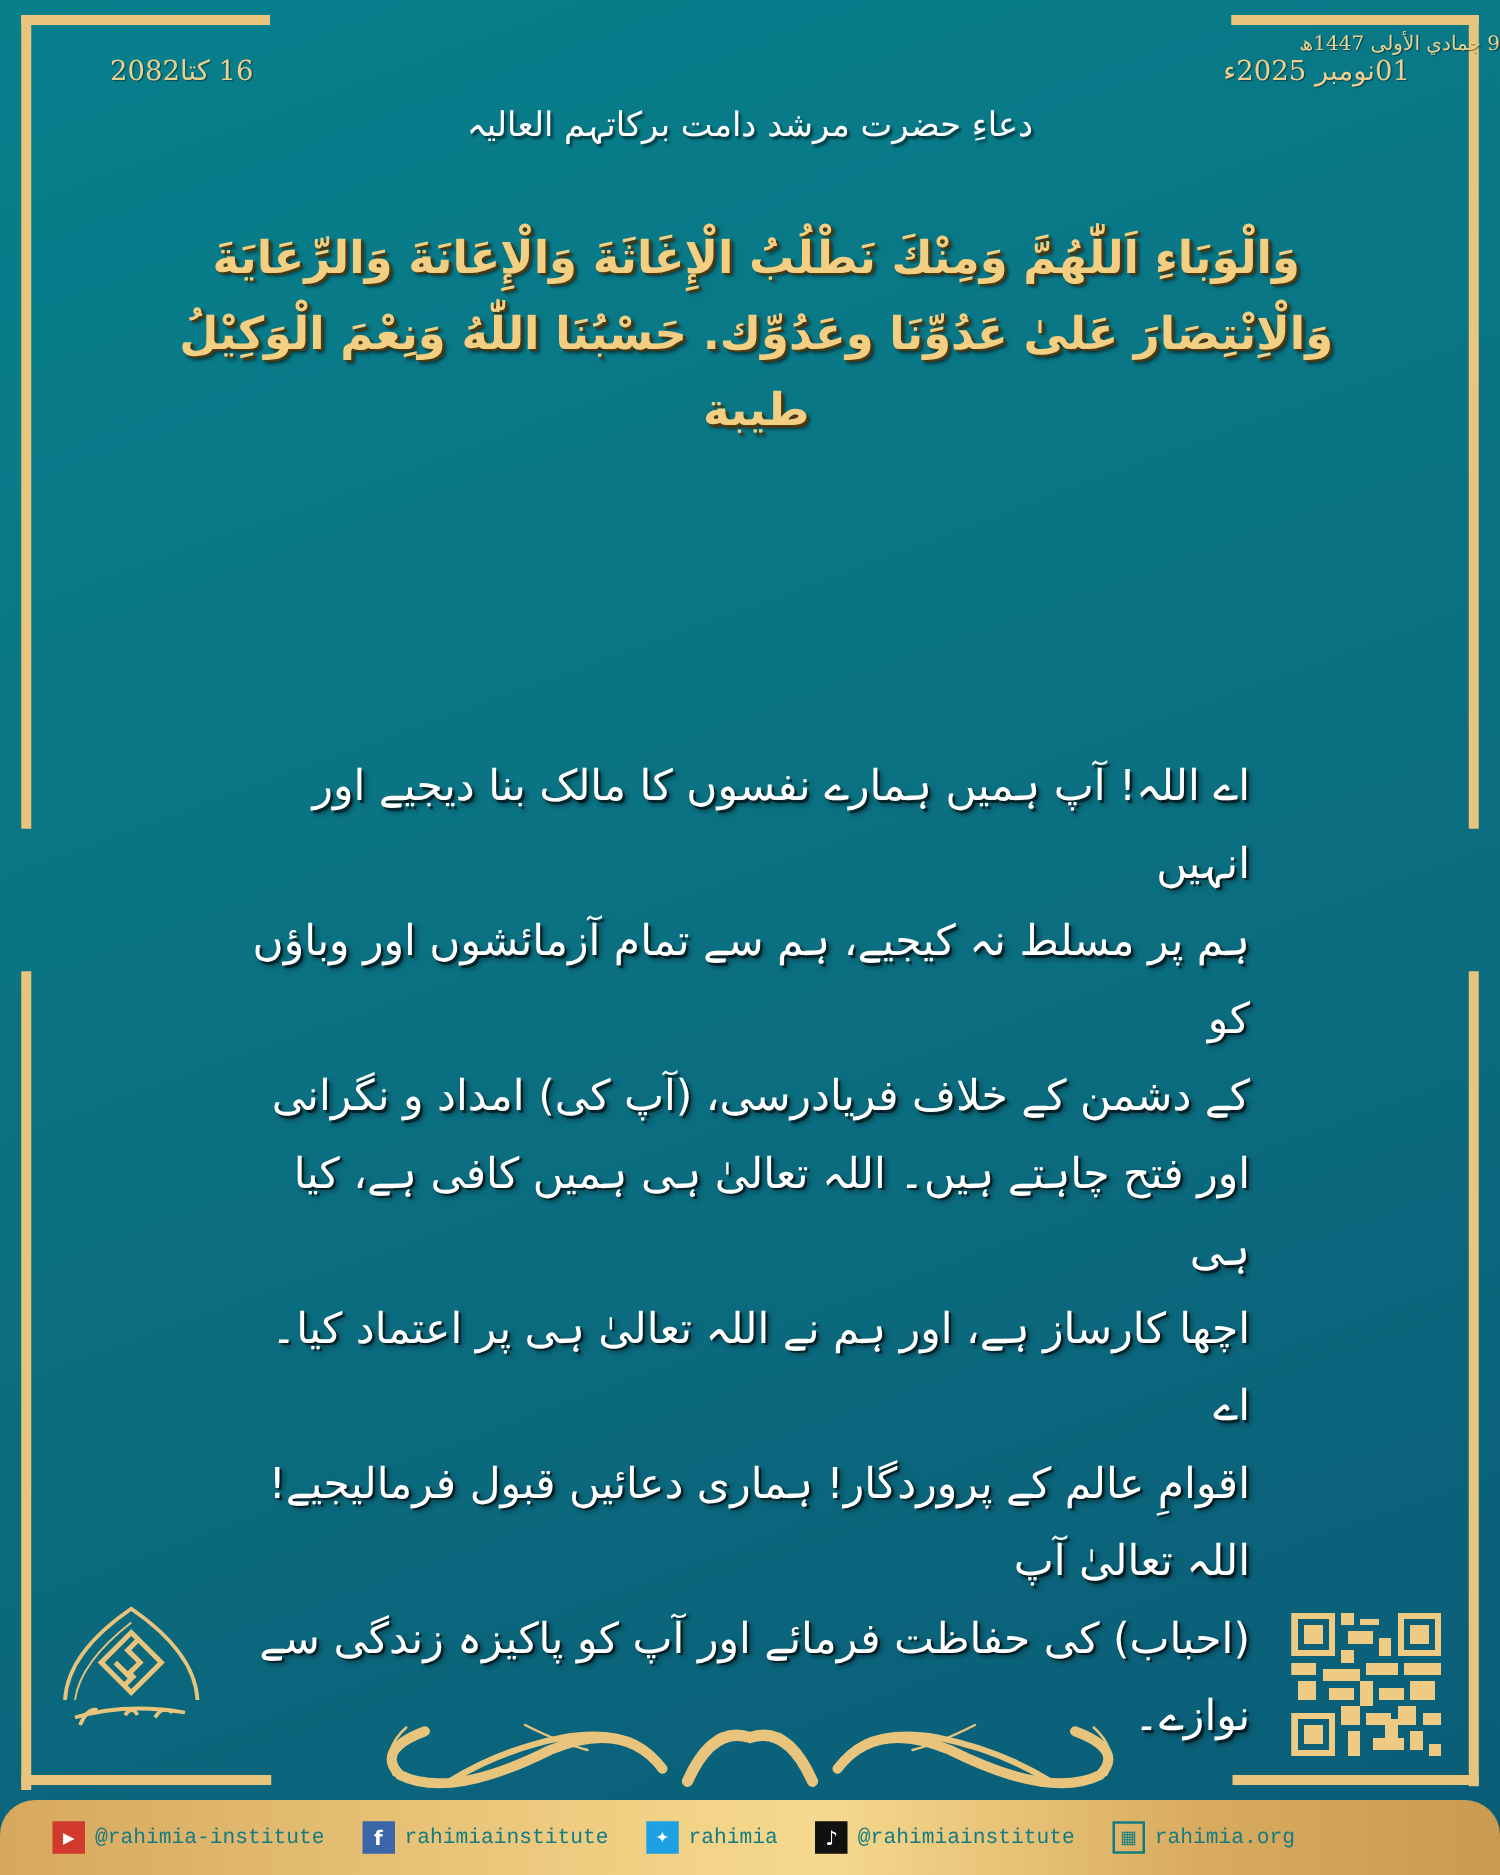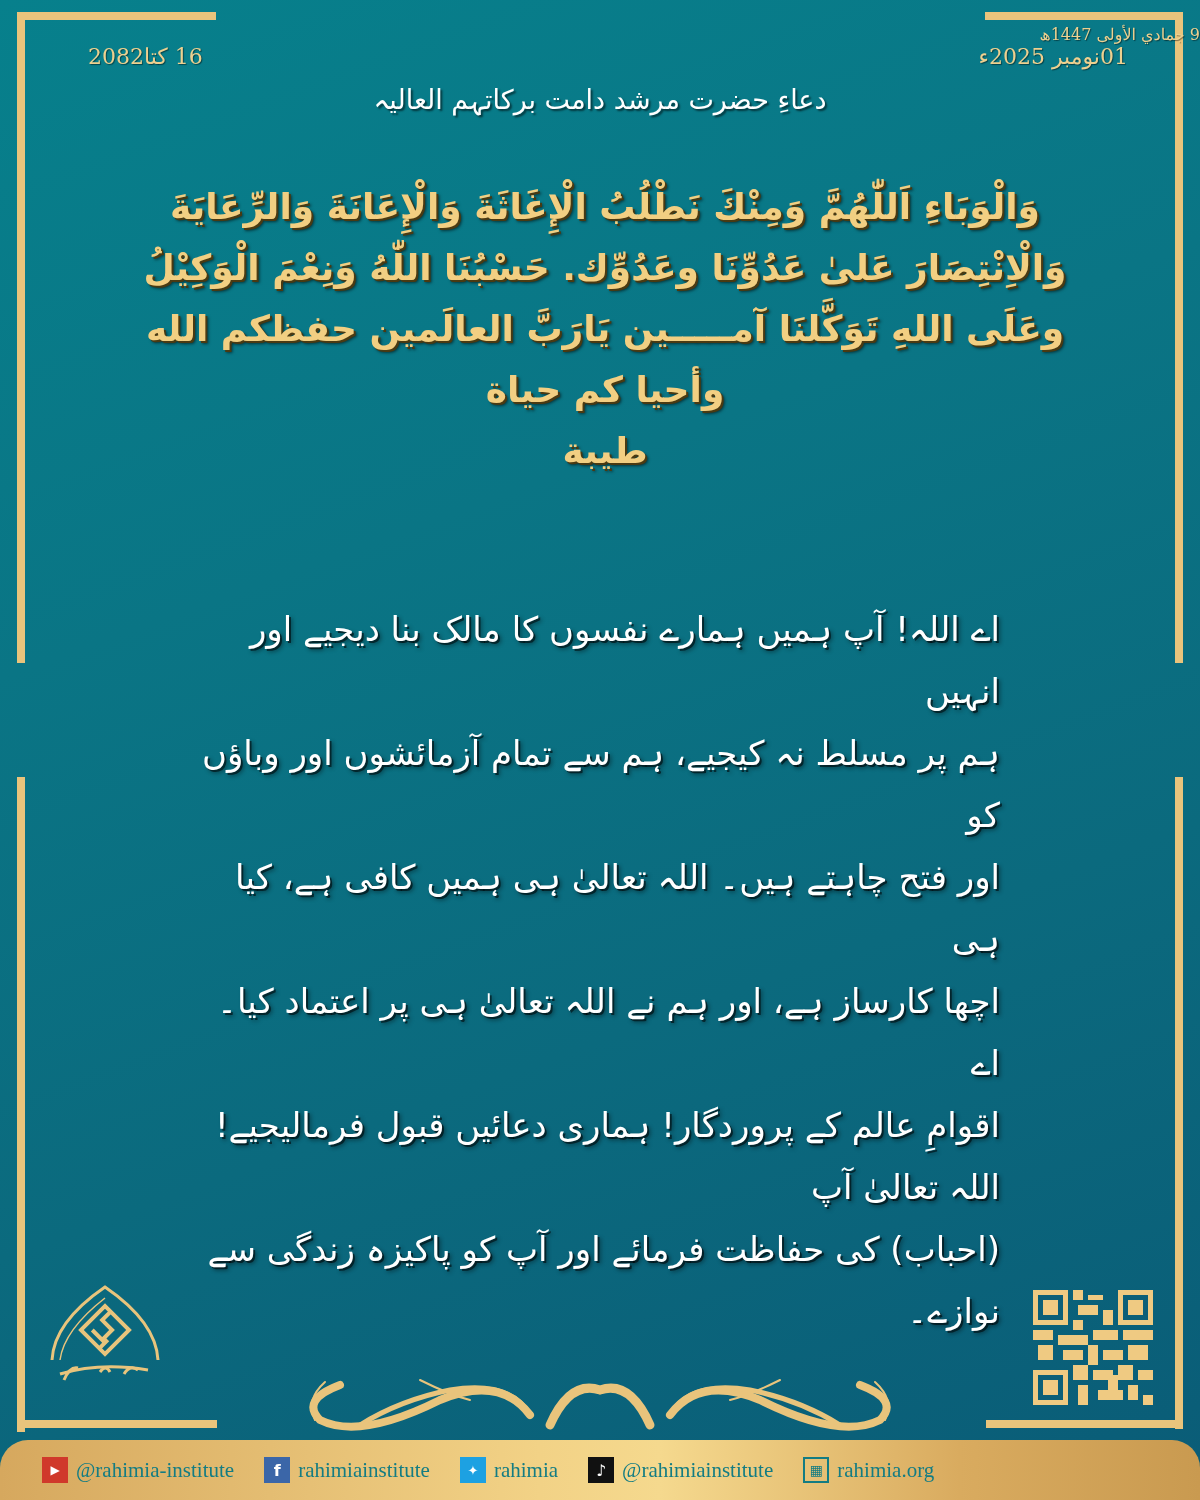--- a/index.html
+++ b/index.html
@@ -28,21 +28,21 @@
   #logo { position:absolute; left:40px; top:1282px; width:130px; height:140px; }
   #qr { position:absolute; left:1033px; top:1290px; width:120px; height:115px; }
   #flourish { position:absolute; left:300px; top:1370px; width:600px; height:65px; }
   #footer { position:absolute; left:0; right:0; top:1440px; height:60px;
             background: linear-gradient(90deg, #d6a85e 0%, #f2d286 45%, #f5d98e 55%, #d9ab5f 80%, #c99a50 100%);
             border-top-left-radius:28px; border-top-right-radius:28px;
             display:flex; align-items:center; padding-left:42px; box-sizing:border-box; }
   .social { display:flex; align-items:center; margin-right:30px; }
   .social .ic { width:26px; height:26px; display:flex; align-items:center; justify-content:center;
                 margin-right:8px; font-weight:bold; font-size:16px; color:#fff; box-sizing:border-box; }
-  .social .lbl { color:#137c83; font-size:21px; font-family:Liberation Serif, serif; }
+  .social .lbl { color:#137c83; font-size:17px; font-family:Liberation Mono, monospace; }
 </style>
 </head>
 <body>
 
 <div class="frame-line" style="left:17px; top:12px; width:199px; height:8px;"></div>
 <div class="frame-line" style="left:17px; top:12px; width:8px; height:651px;"></div>
 <div class="frame-line" style="left:17px; top:777px; width:8px; height:655px;"></div>
 <div class="frame-line" style="left:17px; top:1420px; width:200px; height:8px;"></div>
 
 <div class="frame-line" style="left:985px; top:12px; width:198px; height:8px;"></div>
@@ -51,27 +51,27 @@
 <div class="frame-line" style="left:986px; top:1420px; width:197px; height:8px;"></div>
 
 <div class="hdr" id="greg">01نومبر 2025ء</div>
 <div class="hdr" id="vik">16 کتا2082</div>
 <div class="hdr" id="hijri">9 جمادي الأولى 1447ھ</div>
 <div id="title">دعاءِ حضرت مرشد دامت برکاتہم العالیہ</div>
 
 <div id="arabic">
   <div>وَالْوَبَاءِ اَللّٰهُمَّ وَمِنْكَ نَطْلُبُ الْإِغَاثَةَ وَالْإِعَانَةَ وَالرِّعَايَةَ</div>
   <div>وَالْاِنْتِصَارَ عَلىٰ عَدُوِّنَا وعَدُوِّك. حَسْبُنَا اللّٰهُ وَنِعْمَ الْوَكِيْلُ</div>
-  <div>وعَلَى اللهِ تَوَكَّلنَا آمـــــين يَارَبَّ العالَمين حفظكم الله وأحيا كم حياة</div>
   <div>طيبة</div>
 </div>
 
 <div id="urdu">
   <div>اے اللہ! آپ ہمیں ہمارے نفسوں کا مالک بنا دیجیے اور انہیں</div>
   <div>ہم پر مسلط نہ کیجیے، ہم سے تمام آزمائشوں اور وباؤں کو</div>
+  <div>کے دشمن کے خلاف فریادرسی، (آپ کی) امداد و نگرانی</div>
   <div>اور فتح چاہتے ہیں۔ اللہ تعالیٰ ہی ہمیں کافی ہے، کیا ہی</div>
   <div>اچھا کارساز ہے، اور ہم نے اللہ تعالیٰ ہی پر اعتماد کیا۔ اے</div>
   <div>اقوامِ عالم کے پروردگار! ہماری دعائیں قبول فرمالیجیے! اللہ تعالیٰ آپ</div>
   <div>(احباب) کی حفاظت فرمائے اور آپ کو پاکیزہ زندگی سے نوازے۔</div>
 </div>
 
 <div id="logo">
   <svg width="130" height="140" viewBox="0 0 130 140">
     <path d="M12 78 Q14 40 65 5 Q116 40 118 78" fill="none" stroke="#e9c47c" stroke-width="3"></path>
     <path d="M20 78 Q24 48 65 16" fill="none" stroke="#e9c47c" stroke-width="1.5"></path>

